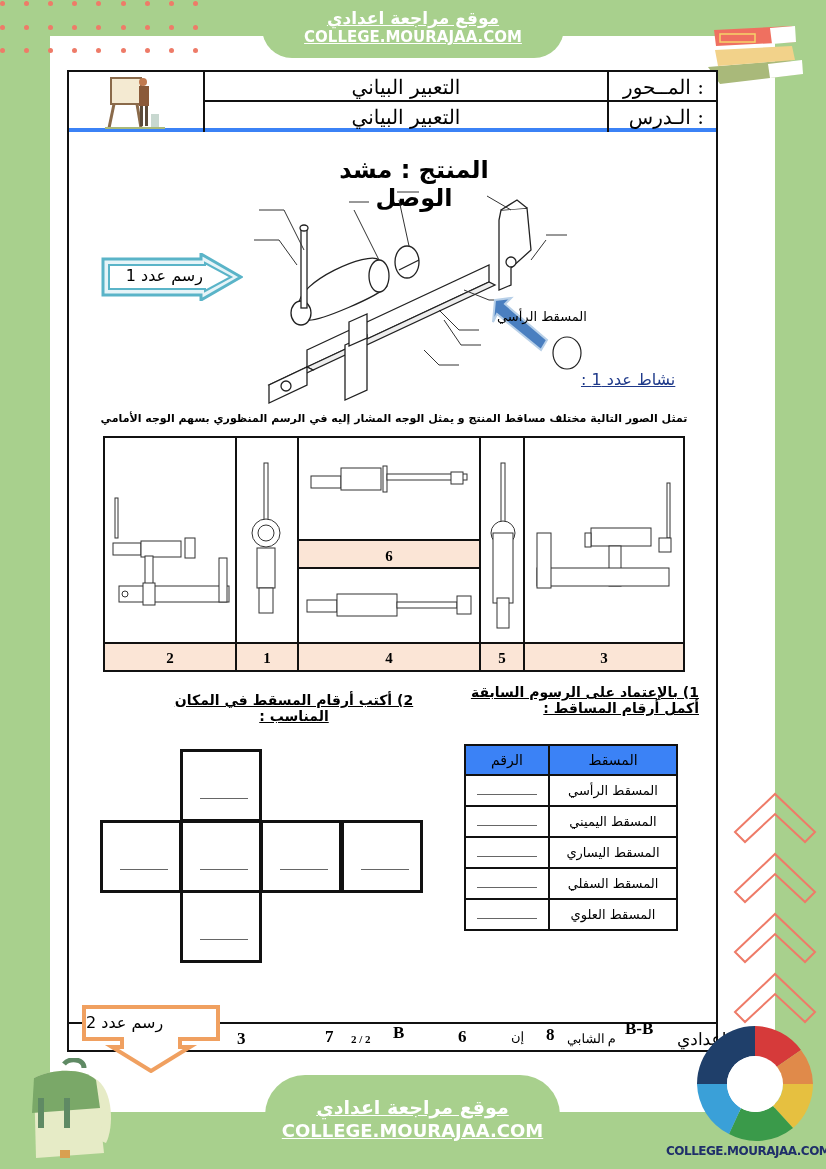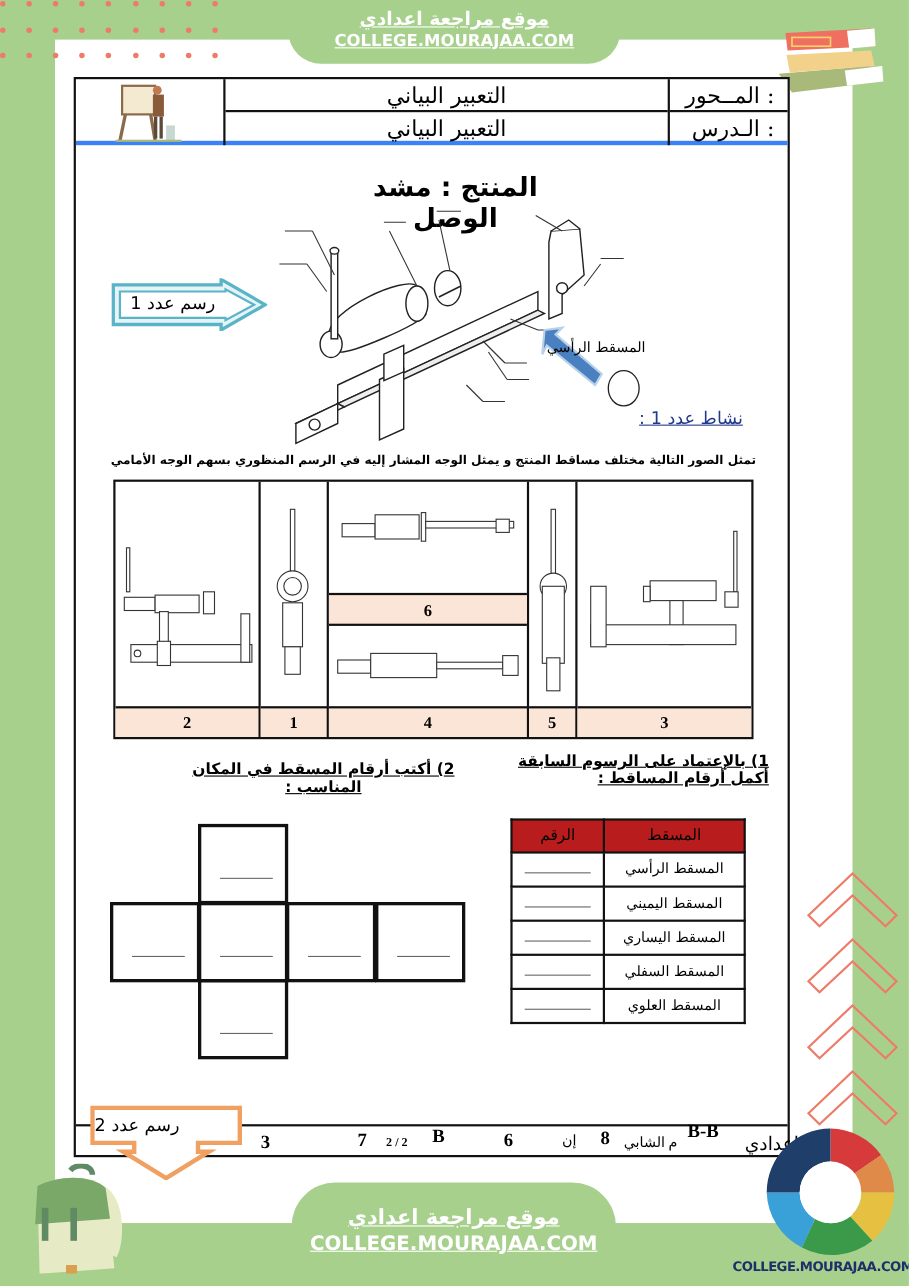--- a/index.html
+++ b/index.html
@@ -25,21 +25,21 @@
   .hdr .mid div:first-child { border-bottom: 2px solid #111; }
   .hdr .lbl { position: absolute; left: 540px; top: 0; width: 107px; height: 60px; }
   .hdr .lbl div { height: 30px; line-height: 30px; text-align: right; padding-right: 12px; font-size: 20px; font-family: "DejaVu Serif", serif; }
   .hdr .lbl div:first-child { border-bottom: 2px solid #111; }
 
   .abs { position: absolute; }
   .title { font-size: 24px; font-weight: bold; direction: rtl; font-family: "DejaVu Sans", sans-serif; }
   .peach { background: #fbe5d6; text-align: center; font-weight: bold; font-family: "Liberation Serif", serif; font-size: 15px; }
   table.proj-table { position: absolute; border-collapse: collapse; }
   table.proj-table td, table.proj-table th { border: 2px solid #111; height: 31px; font-size: 13px; text-align: center; font-weight: normal; }
-  table.proj-table th { background: #b91c1c; height: 30px; font-size: 14px; }
+  table.proj-table th { background: #3b82f6; height: 30px; font-size: 14px; }
   .blank-line { display: inline-block; width: 60px; border-bottom: 1px solid #666; }
   .net-box { position: absolute; border: 3px solid #111; width: 82px; height: 73px; }
   .net-box .blank-line { position: absolute; left: 17px; top: 46px; width: 48px; }
   .q { font-size: 14px; font-weight: bold; direction: rtl; text-decoration: underline; font-family: "DejaVu Sans", sans-serif; }
   .fp { position: absolute; font-family: "Liberation Serif", serif; font-weight: bold; font-size: 17px; }
   .chev { position: absolute; }
 </style>
 </head>
 <body>
 
@@ -116,21 +116,21 @@
     </div>
   </div>
 
   <div class="abs title" style="left:240px;top:84px;width:210px;text-align:center;">المنتج :  مشد الوصل</div>
 
   <div class="abs" style="left:32px;top:181px;width:142px;height:48px;">
     <svg width="142" height="48" class="abs" style="left:0;top:0">
       <path d="M2 6 L100 6 L100 1 L140 24 L100 47 L100 42 L2 42 Z" fill="#e6f4f8" stroke="#5ab4c8" stroke-width="3"></path>
       <path d="M8 12 L104 12 L104 10 L130 24 L104 38 L104 36 L8 36 Z" fill="#fff" stroke="#5ab4c8" stroke-width="2"></path>
     </svg>
-    <div class="abs" style="left:10px;top:13px;width:92px;text-align:center;font-size:16px;direction:rtl;">رسم عدد 1</div>
+    <div class="abs" style="left:10px;top:13px;width:92px;text-align:right;font-size:16px;direction:rtl;">رسم عدد 1</div>
   </div>
 
   <svg class="abs" style="left:180px;top:118px" width="360" height="215">
     <g fill="#fff" stroke="#222" stroke-width="1.3">
       <path d="M58 160 L240 75 L240 92 L58 177 Z"></path>
       <path d="M58 177 L240 92 L246 95 L64 180 Z" fill="#eee"></path>
       <path d="M20 195 L58 177 L64 180 L26 198 Z"></path>
       <path d="M20 195 L20 213 L58 195 L58 177 Z"></path>
       <circle cx="37" cy="196" r="5"></circle>
       <path d="M96 155 L118 145 L118 200 L96 210 Z"></path>

